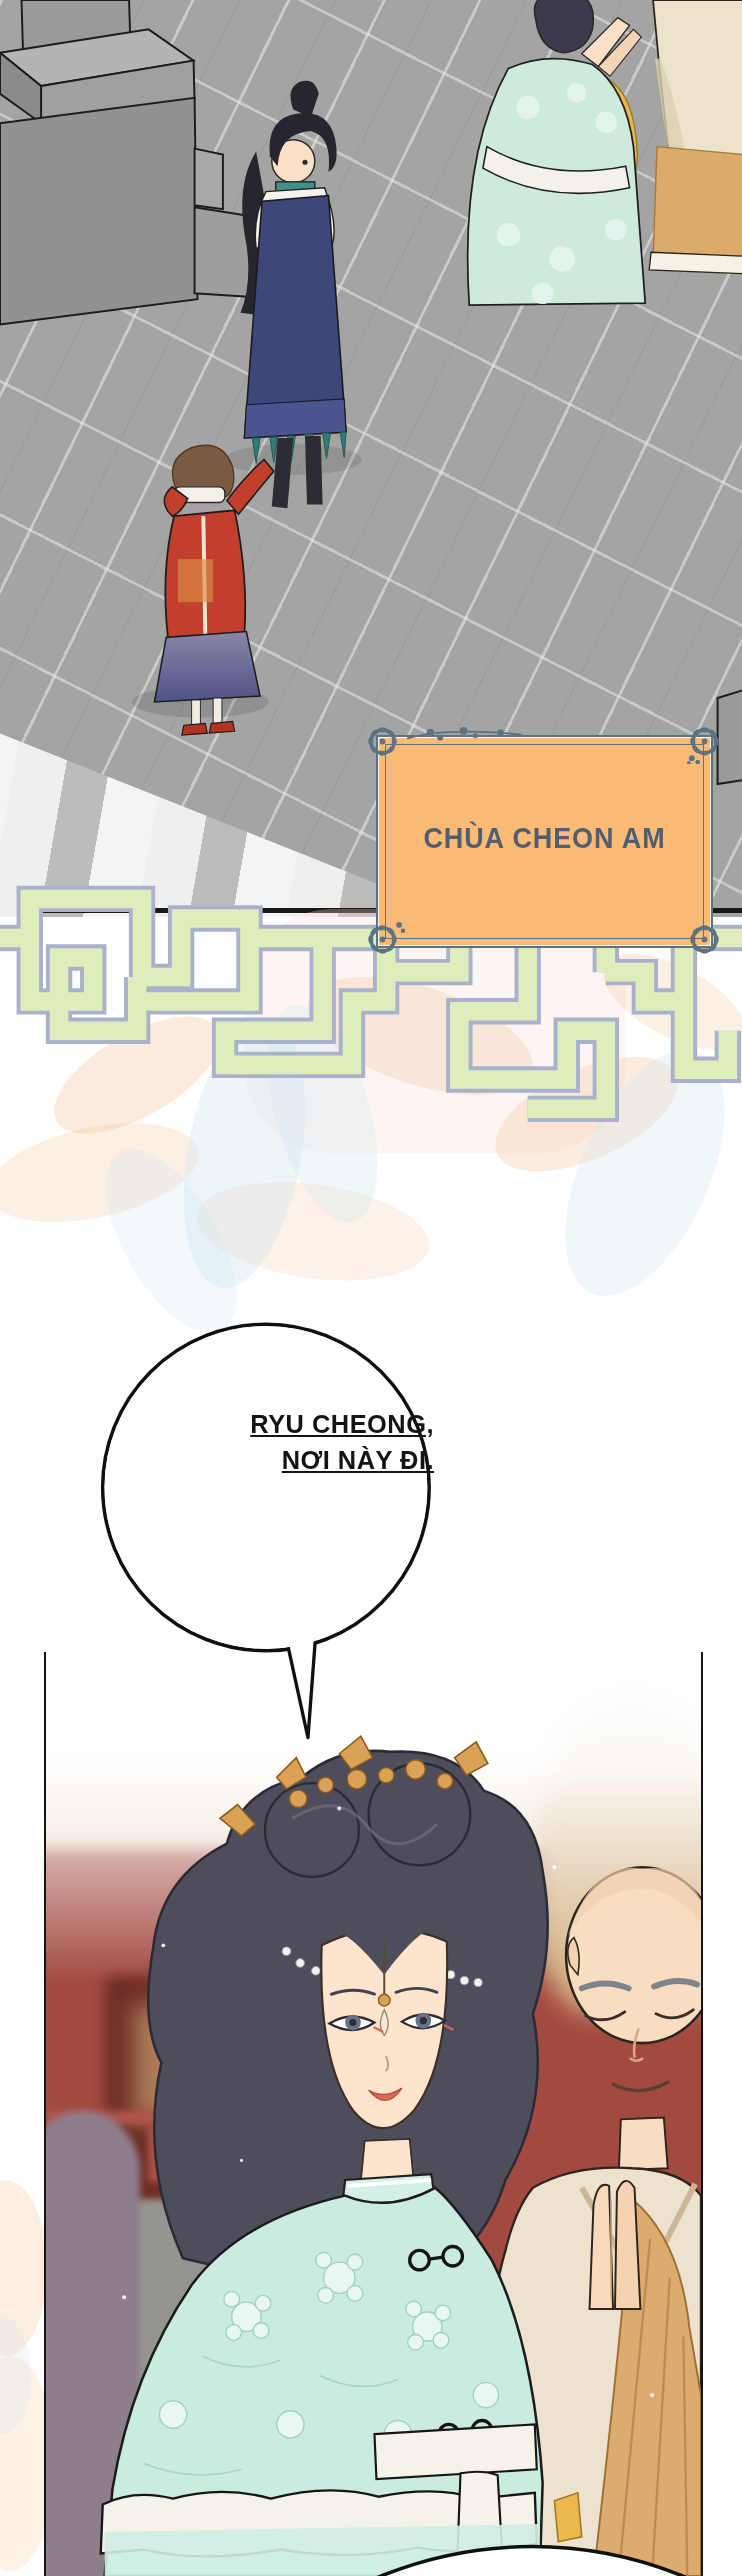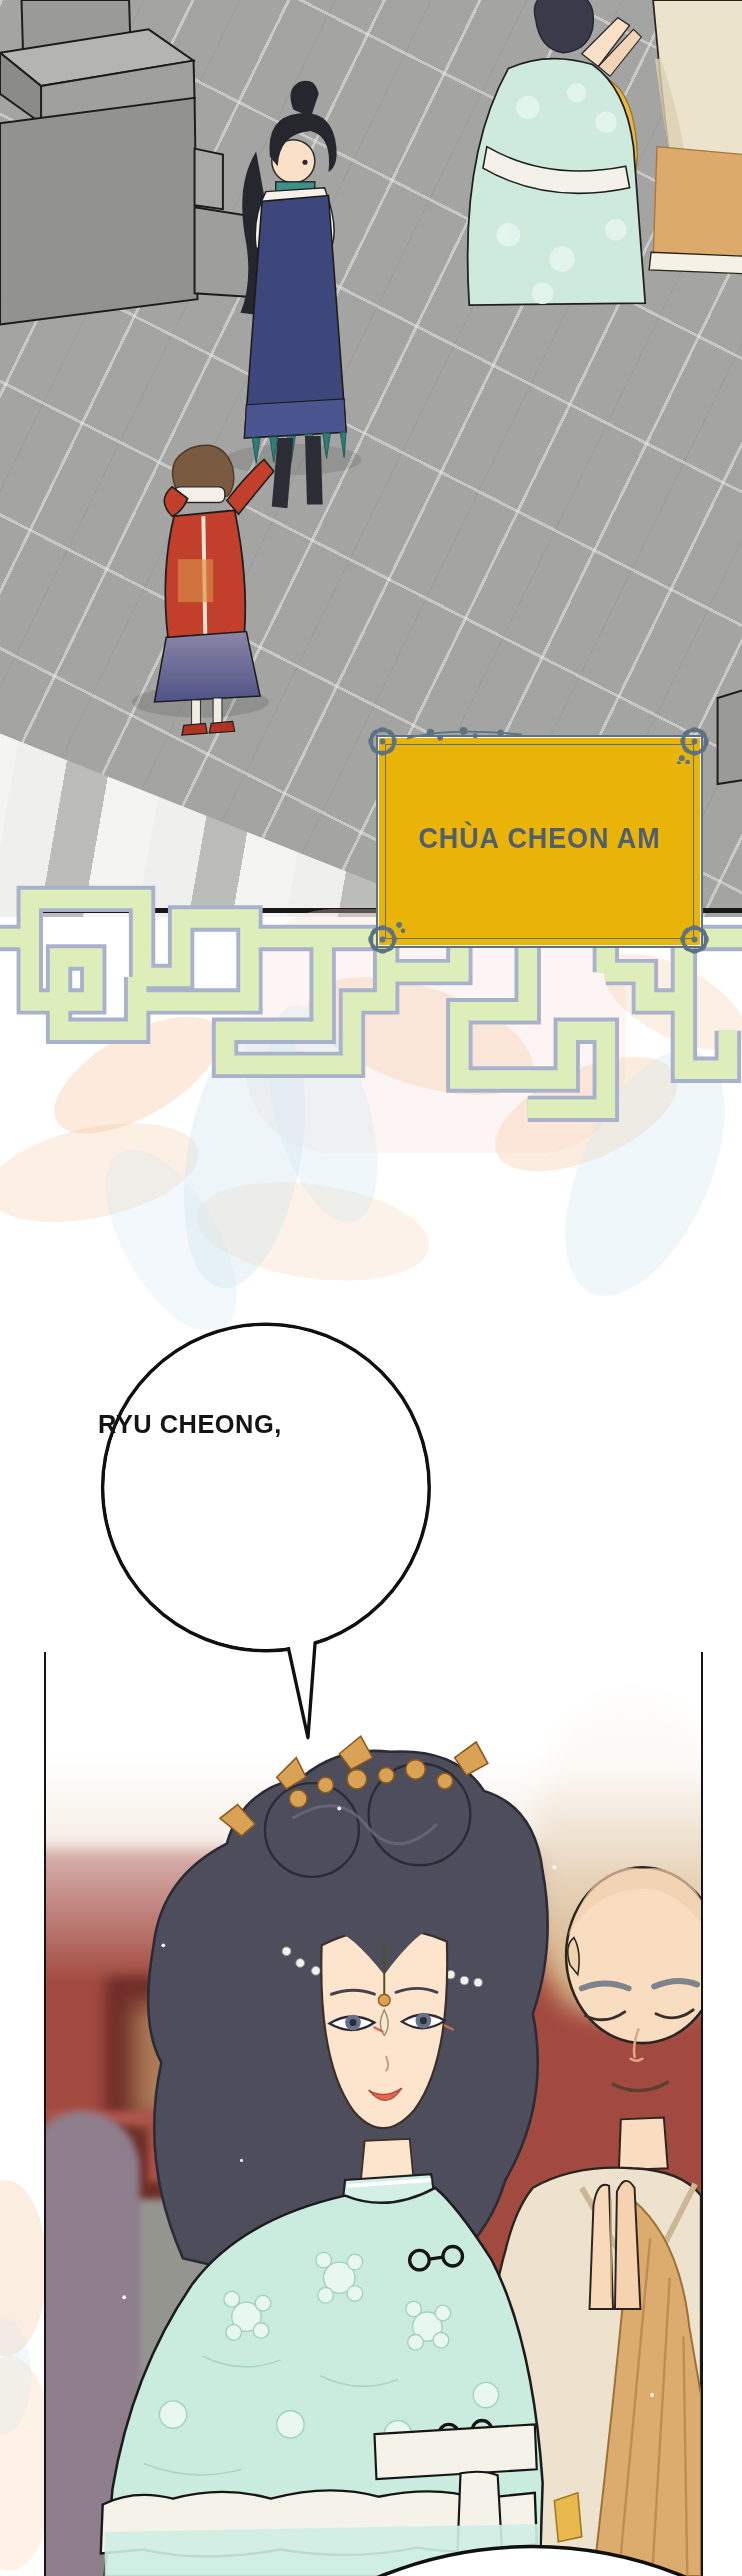--- a/index.html
+++ b/index.html
@@ -14,31 +14,31 @@
       repeating-linear-gradient(116deg, rgba(235,235,233,.55) 0 2.9px, rgba(0,0,0,0) 2.9px 86px),
       repeating-linear-gradient(27deg,  rgba(235,235,233,.5) 0 2.9px, rgba(0,0,0,0) 2.9px 119px),
       repeating-linear-gradient(116deg, rgba(70,70,68,.10) 0 1px, rgba(0,0,0,0) 1px 43px);
   }
   .steps{left:0;top:0;width:743px;height:917px;
     clip-path:polygon(0 80%,62% 100%,0 100%);
     background:repeating-linear-gradient(100deg,#efefed 0 51px,#bcbcba 51px 94px,#f4f4f2 94px 147px);}
   .stone-edge{left:27px;top:908px;width:716px;height:4.9px;background:#181818;}
 
   
-  .sign{left:376px;top:735px;width:323px;height:209px;background:#eab308;
-    border:2px solid #5d7383;box-shadow:0 0 0 1px #f8f7f0 inset;z-index:6;}
+  .sign{left:376px;top:735px;width:323px;height:209px;background:#fdba74;
+    border:2px solid #5d7383;box-shadow:0 0 0 1px #f8f7f0 inset;z-index:6;padding-left:10px;}
   .sign-inner{position:absolute;inset:6.8px;border:1px solid #5d7383;}
   .sign-text{position:absolute;left:0;right:0;top:84px;text-align:center;
     font-size:30px;font-weight:800;letter-spacing:1px;color:#4e6070;
     transform:scaleX(.9);white-space:nowrap;}
   .knot{position:absolute;width:43px;height:43px;z-index:7;}
 
   
-  .bubble-text{left:98px;top:1406px;width:336px;z-index:9;text-align:left;
-    font-size:25.4px;font-weight:700;line-height:36px;color:#141414;letter-spacing:0.5px;}
+  .bubble-text{left:98px;top:1406px;width:336px;z-index:9;text-align:right;
+    font-size:25.4px;font-weight:700;line-height:36px;color:#141414;letter-spacing:0.5px;text-decoration:underline;}
 
   
   .panel{left:44px;top:1652px;width:655px;height:924px;overflow:hidden;background:#fdfbf8;
     border-left:2px solid #141414;border-right:2px solid #141414;}
   .blur1{filter:blur(6.8px);} .blur2{filter:blur(11.7px);} .blur3{filter:blur(3.9px);}
   .haze{left:0;top:0;width:655px;height:332px;z-index:3;
     background:linear-gradient(#ffffff 0%,rgba(255,255,255,.92) 35%,rgba(255,255,255,0) 100%);}
   .margin-strip{background:#ffffff;}
 </style>
 </head>
@@ -221,20 +221,21 @@
     </svg>
   </div>
 
   <svg class="abs" style="left:0;top:1290px;z-index:8" width="743" height="479" viewBox="0 1320 760 490">
     <circle cx="272" cy="1522" r="167" fill="#ffffff" stroke="#101010" stroke-width="3.6"></circle>
     <polygon points="291,1668 315,1778 325,1645" fill="#ffffff" stroke="#101010" stroke-width="3.4" stroke-linejoin="round"></polygon>
     <circle cx="272" cy="1522" r="165" fill="#ffffff"></circle>
   </svg>
   <div class="abs bubble-text">
     <div>RYU CHEONG,</div>
+    <div>NƠI NÀY ĐI.</div>
   </div>
 
   <svg class="abs" style="left:0;top:2151px" width="44" height="425" viewBox="0 0 45 435">
     <ellipse cx="6" cy="120" rx="42" ry="90" fill="#f6c49b" opacity=".30"></ellipse>
     <ellipse cx="10" cy="320" rx="46" ry="110" fill="#f8d8b2" opacity=".34"></ellipse>
     <ellipse cx="2" cy="230" rx="30" ry="60" fill="#cfe6ef" opacity=".25"></ellipse>
   </svg>
 
   <div class="abs panel">
 

